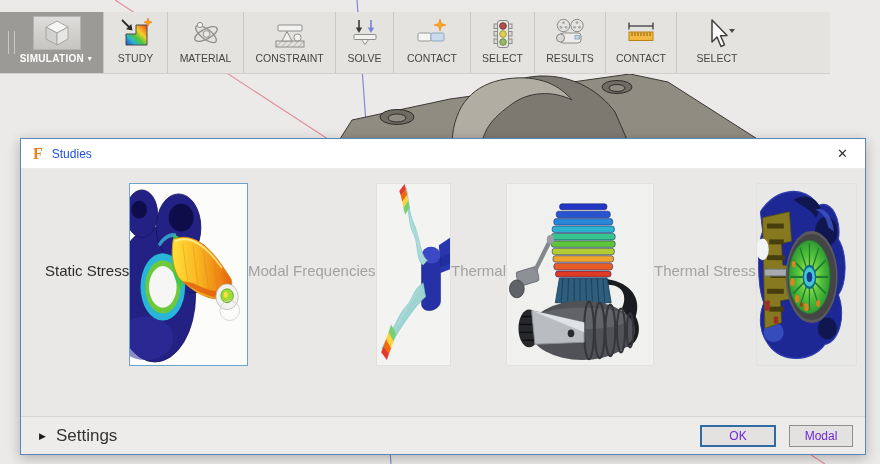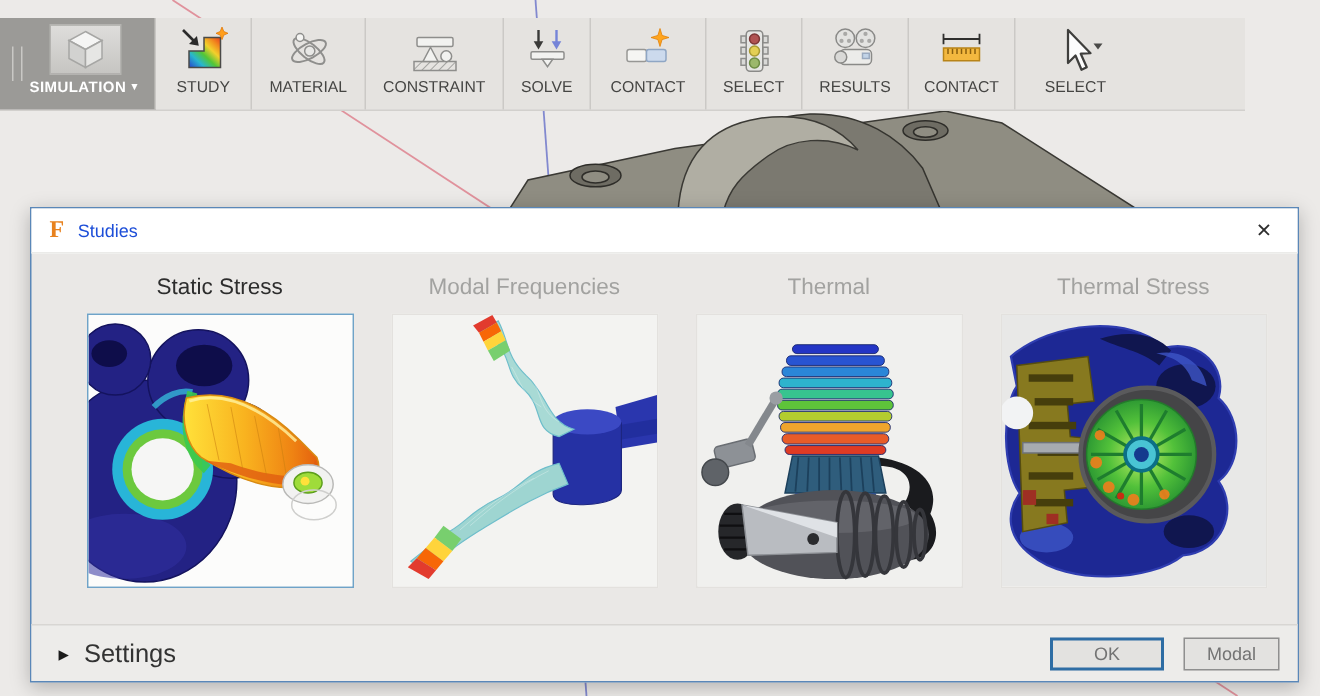--- a/index.html
+++ b/index.html
@@ -28,33 +28,33 @@
   
   .dialog { position:absolute; left:20px; top:138px; width:846px; height:317px; background:#eae8e6;
             border:1px solid #5a87b8; box-shadow:0 3px 12px rgba(0,0,0,.25); box-sizing:border-box; z-index:3; }
   .titlebar { height:30px; background:#ffffff; display:flex; align-items:center; padding:0 10px;
               box-sizing:border-box; border-bottom:1px solid #ebebe9; }
   .logo-f { color:#e8821e; font-weight:bold; font-size:16px; font-family:"Liberation Serif",serif;
             margin:0 9px 0 2px; line-height:1; }
   .dlg-title { font-size:12px; color:#1d4ed8; }
   .dlg-close { margin-left:auto; font-size:13px; color:#2e2e2e; padding:2px 7px; cursor:pointer; }
   .studies-row { display:flex; padding:14px 6px 0 24px; }
-  .study-col { width:203px; display:flex; flex-direction:column; align-items:center;text-align:right; }
+  .study-col { width:203px; display:flex; flex-direction:row; align-items:center;text-align:right; }
   .study-name { font-size:15px; color:#a2a2a0; margin-bottom:9px; white-space:nowrap; }
   .study-col.selected .study-name { color:#2d2d2d; }
   .thumb { width:178px; height:183px; background:#fbfbfa; border:1px solid #e3e1de; box-sizing:border-box; overflow:hidden; cursor:pointer; }
   .study-col.selected .thumb { border:1px solid #6fa3c8; }
   .thumb svg { display:block; width:100%; height:100%; }
   .dlg-footer { position:absolute; left:0; right:0; bottom:0; height:38px; border-top:1px solid #d8d6d3;
                 background:#edecea; display:flex; align-items:center; padding:0 12px 0 18px; box-sizing:border-box; }
   .settings { display:flex; align-items:center; gap:10px; cursor:pointer; }
   .expander { font-size:9px; color:#1b1b1b; }
   .settings-label { font-size:17px; color:#333333; }
   .btns { margin-left:auto; display:flex; gap:13px; }
-  .btn { height:22px; font-size:12px; color:#737373; background:#e3e2e0; display:flex; align-items:center;
+  .btn { height:22px; font-size:12px; color:#6d28d9; background:#e3e2e0; display:flex; align-items:center;
          justify-content:center; box-sizing:border-box; cursor:pointer; }
   .btn-ok { width:76px; border:2px solid #2e6da4; }
   .btn-cancel { width:64px; border:1px solid #8f8f8f; }
 </style>
 </head>
 <body>
 
 <div class="stage">
 
   <svg class="bg-svg" width="880" height="464" viewBox="0 0 880 464">

